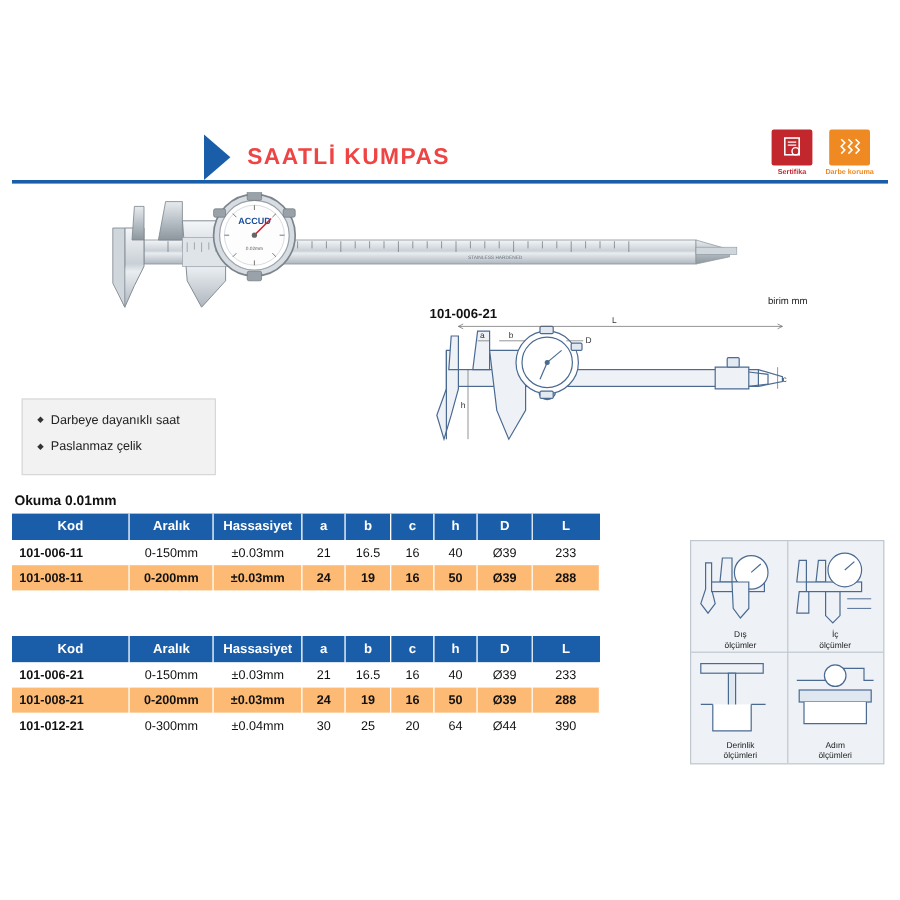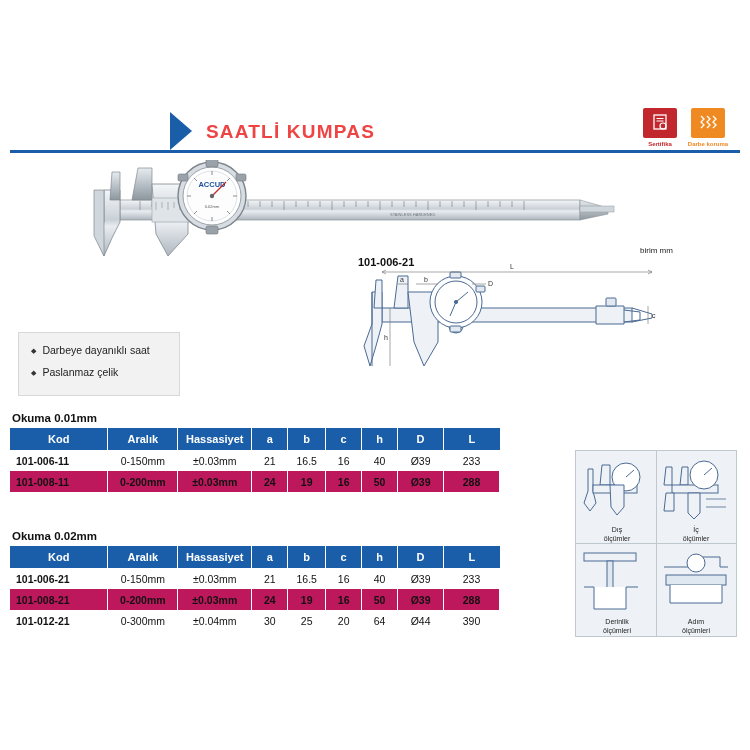--- a/index.html
+++ b/index.html
@@ -80,21 +80,21 @@
   thead th{
     background:#1a5da8;color:#fff;font-weight:bold;height:20px;
     border-right:1px solid #fff;text-align:center;font-size:11px;
   }
   thead th:last-child{border-right:none;}
   tbody td{
     height:19px;text-align:center;border-right:1px solid #ffffff;color:#111;
   }
   tbody td:first-child{text-align:left;padding-left:6px;font-weight:bold;}
   tbody tr.odd td{background:#ffffff;margin-top:23px;}
-  tbody tr.even td{background:#be185d;font-weight:bold;margin-top:15px;}
+  tbody tr.even td{background:#fdba74;font-weight:bold;margin-top:15px;}
   tbody tr.even td:first-child{font-weight:bold;}
 
   .t1{top:412px;}
   .t2{top:530px;}
 
   
   .apps{
     position:absolute;left:575px;top:450px;width:160px;height:185px;
     border:1px solid #bfc7cf;background:#eef2f6;
   }
@@ -367,21 +367,20 @@
           <td>16</td>
           <td>50</td>
           <td>Ø39</td>
           <td>288</td>
         </tr>
       </tbody>
     </table>
   </div>
 
   <div class="tbl-wrap t2">
-    <div class="tbl-cap">Okuma 0.02mm</div>
     <table>
       <colgroup>
         <col style="width:98px">
           <col style="width:70px">
           <col style="width:74px">
         <col style="width:36px">
           <col style="width:38px">
           <col style="width:36px">
         <col style="width:36px">
           <col style="width:46px">

